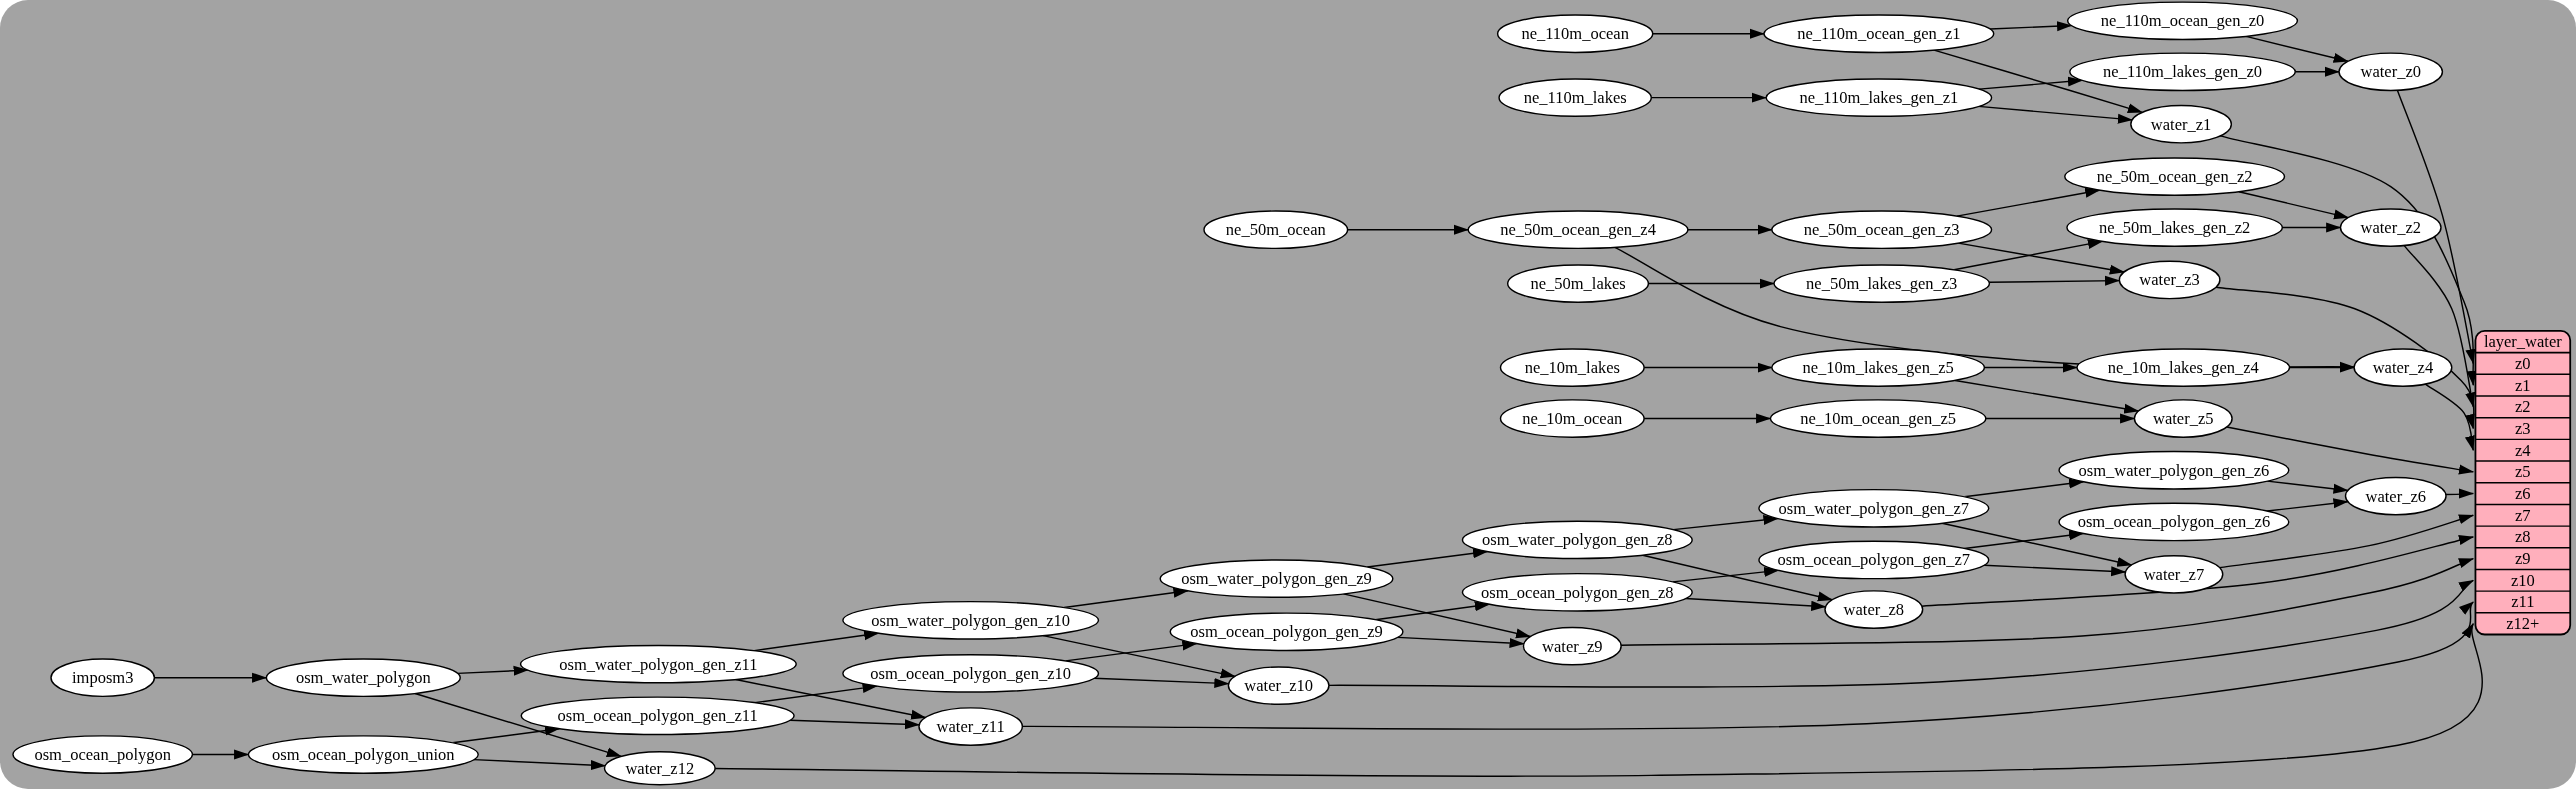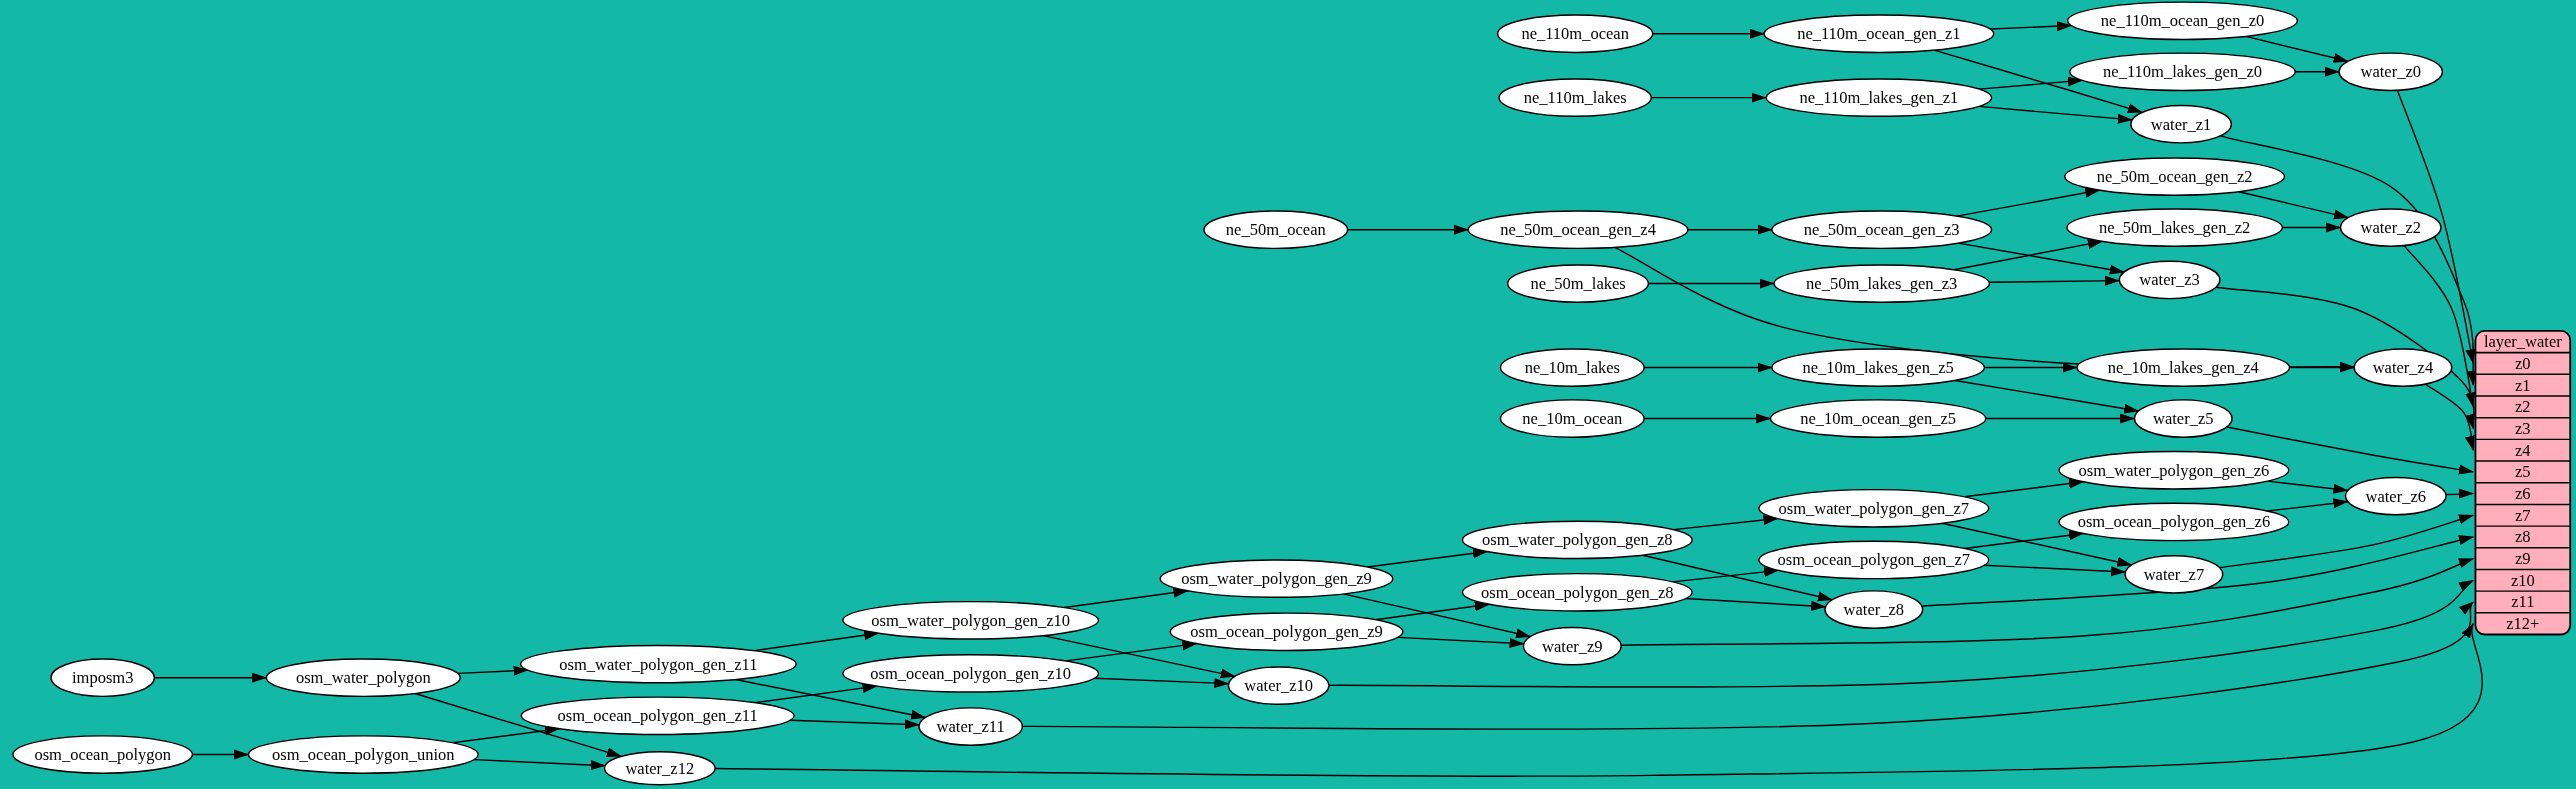--- a/index.html
+++ b/index.html
@@ -1,19 +1,20 @@
 <!DOCTYPE html>
 <html style="font-size:11.5px"><head>
 <meta charset="utf-8">
 <style>
   html, body { margin: 0; padding: 0; background: #ffffff; }
   .canvas-wrap {
     width: 2576px; height: 789px; position: relative;
-    background: #14b8a6; overflow: hidden;
+    background: #a3a3a3; overflow: hidden;
     font-family: "Liberation Serif", "DejaVu Serif", serif;
+    border-radius: 28px;
   }
   svg { display: block; }
   text {
     font-family: "Liberation Serif", "DejaVu Serif", serif;
     fill: #000000;
   }
 </style>
 </head>
 <body>
 

